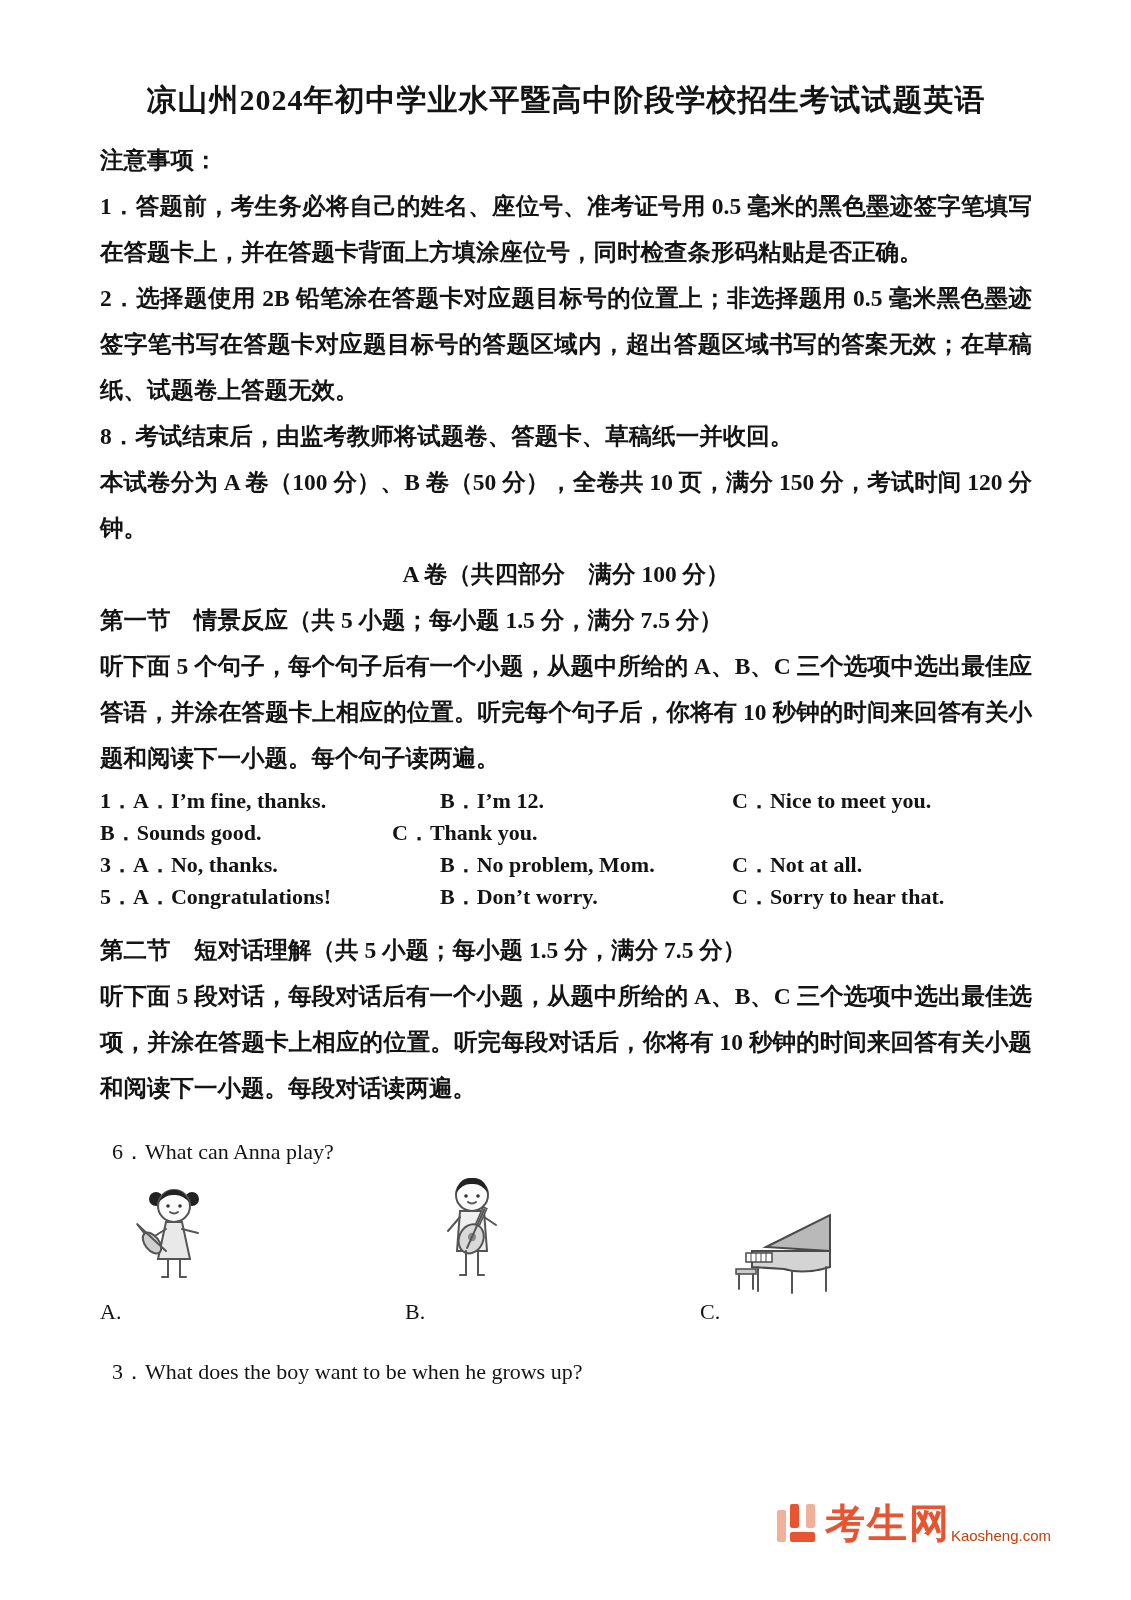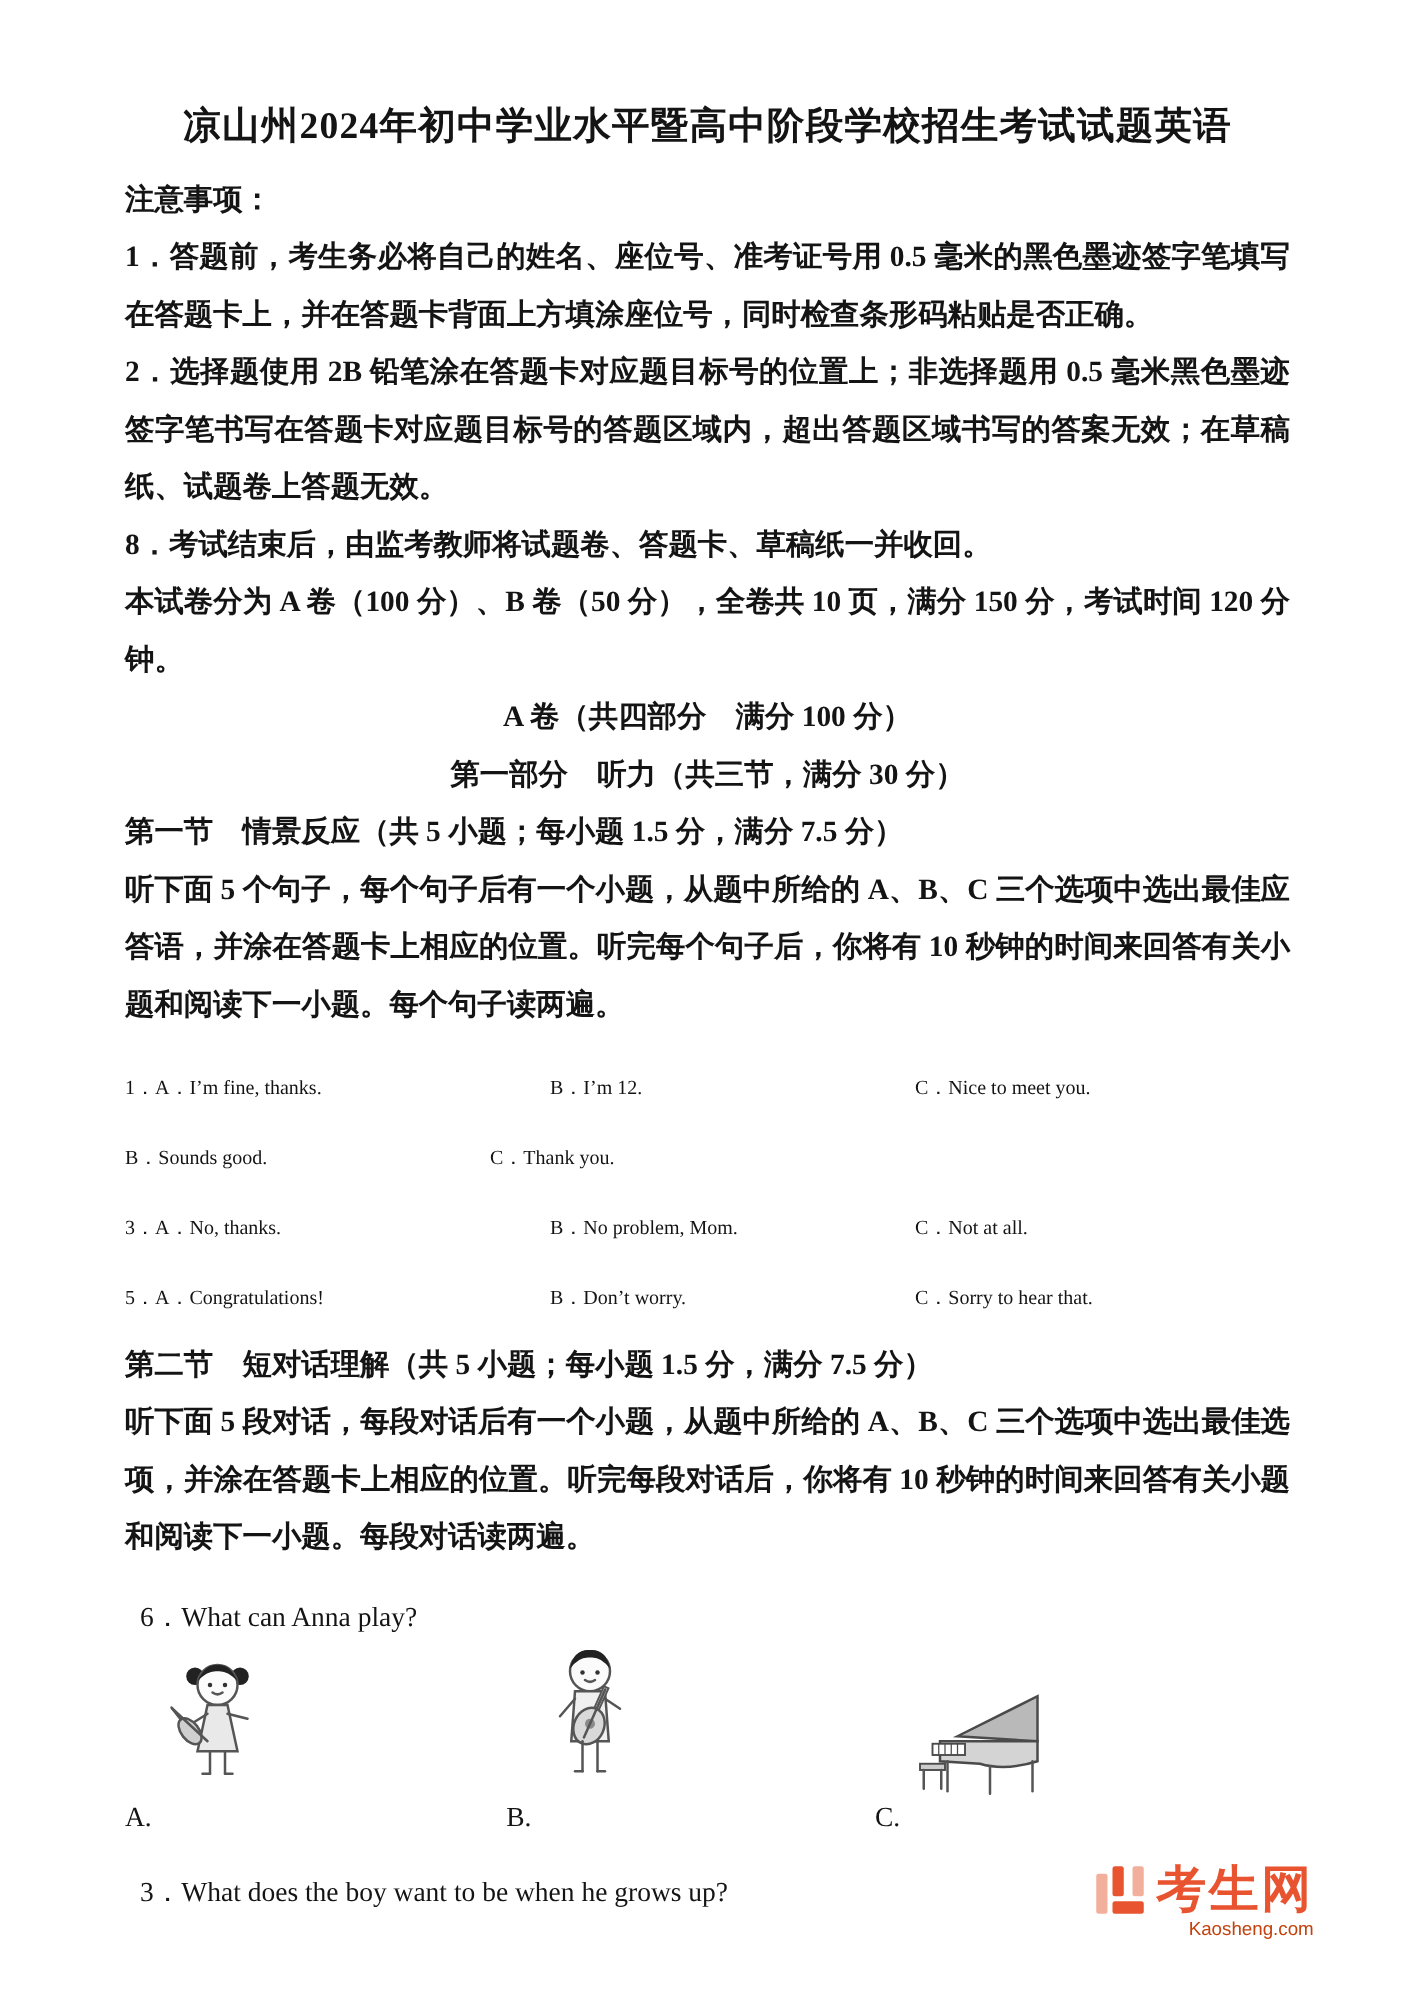--- a/index.html
+++ b/index.html
@@ -29,23 +29,23 @@
   .zh {
     margin: 0;
     font-size: 23.5px;
     font-weight: bold;
     line-height: 46px;
     text-align: justify;
   }
   .zh.center { text-align: center; }
   .opt-row {
     display: flex;
-    margin-top: 32px;
-    font-size: 16px;
-    font-weight: normal;
+    margin-top: 8px;
+    font-size: 22px;
+    font-weight: bold;
     line-height: 24px;
   }
   .opt-row .c1 { width: 340px; }
   .opt-row .c2 { width: 292px; }
   .opt-row .c3 { flex: 1; }
   .q-en {
     margin: 12px;
     margin-top: 28px;
     font-size: 22px;
     font-weight: normal;
@@ -70,21 +70,21 @@
   .fig-label-b { left: 305px; }
   .fig-label-c { left: 600px; }
   .watermark {
     position: absolute;
     right: 64px;
     bottom: 48px;
     display: flex;
     align-items: flex-start;
     gap: 7px;
   }
-  .wm-texts { display: flex; flex-direction: column; align-items: flex-end; }
+  .wm-texts { display: flex; flex-direction: row; align-items: flex-end; }
   .wm-zh {
     font-family: "Liberation Sans", "DejaVu Sans", sans-serif;
     font-size: 40px;
     font-weight: bold;
     line-height: 42px;
     color: #e8542f;
     letter-spacing: 2px;
   }
   .wm-en {
     font-family: "Liberation Sans", "DejaVu Sans", sans-serif;
@@ -102,21 +102,20 @@
 
     <h1 class="title">凉山州2024年初中学业水平暨高中阶段学校招生考试试题英语</h1>
 
     <p class="zh">注意事项：</p>
     <p class="zh">1．答题前，考生务必将自己的姓名、座位号、准考证号用 0.5 毫米的黑色墨迹签字笔填写在答题卡上，并在答题卡背面上方填涂座位号，同时检查条形码粘贴是否正确。</p>
     <p class="zh">2．选择题使用 2B 铅笔涂在答题卡对应题目标号的位置上；非选择题用 0.5 毫米黑色墨迹签字笔书写在答题卡对应题目标号的答题区域内，超出答题区域书写的答案无效；在草稿纸、试题卷上答题无效。</p>
     <p class="zh">8．考试结束后，由监考教师将试题卷、答题卡、草稿纸一并收回。</p>
     <p class="zh">本试卷分为 A 卷（100 分）、B 卷（50 分），全卷共 10 页，满分 150 分，考试时间 120 分钟。</p>
 
     <p class="zh center">A 卷（共四部分　满分 100 分）</p>
-    <p class="zh center">第一部分　听力（共三节，满分 30 分）</p>
     <p class="zh">第一节　情景反应（共 5 小题；每小题 1.5 分，满分 7.5 分）</p>
     <p class="zh">听下面 5 个句子，每个句子后有一个小题，从题中所给的 A、B、C 三个选项中选出最佳应答语，并涂在答题卡上相应的位置。听完每个句子后，你将有 10 秒钟的时间来回答有关小题和阅读下一小题。每个句子读两遍。</p>
 
     <div class="opt-row">
       <span class="c1">1．A．I’m fine, thanks.</span>
       <span class="c2">B．I’m 12.</span>
       <span class="c3">C．Nice to meet you.</span>
     </div>
     <div class="opt-row">
       <span class="c2">B．Sounds good.</span>

